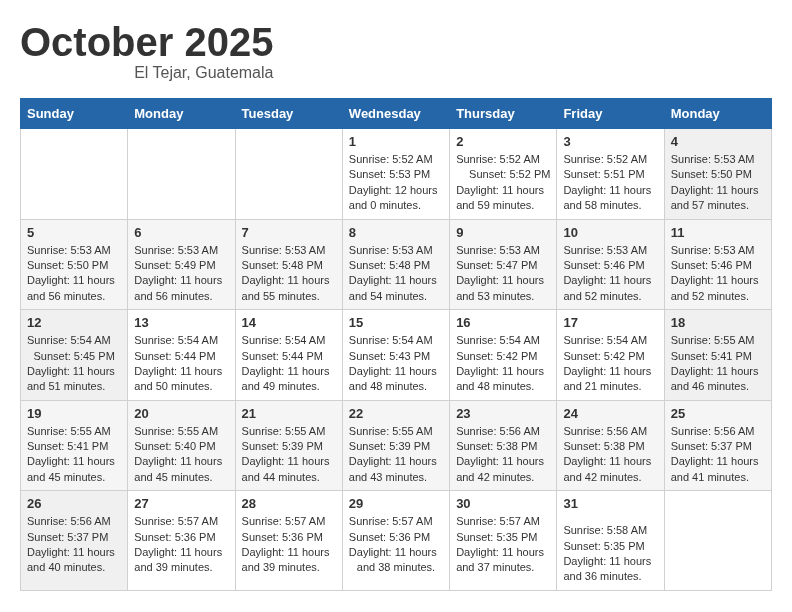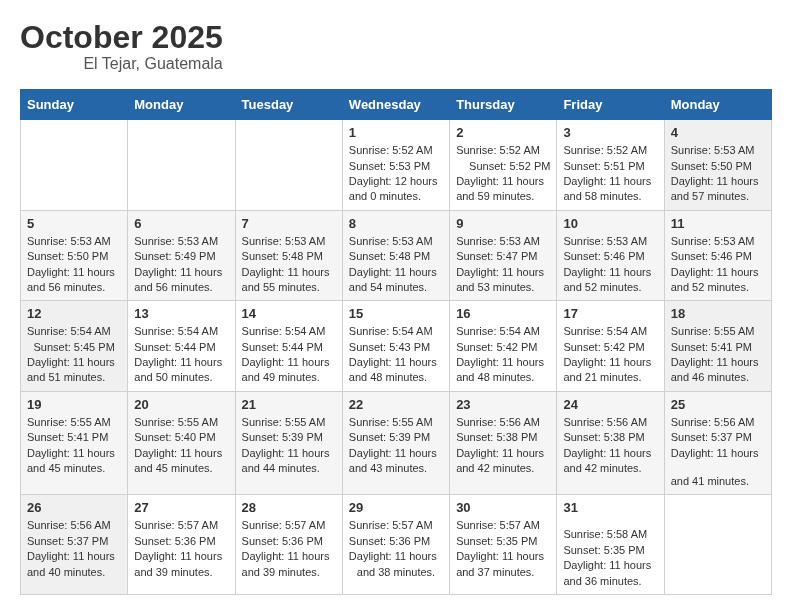--- a/index.html
+++ b/index.html
@@ -29,21 +29,21 @@
     }
     .logo-text span { color: #1a5fa8; }
     .logo-icon {
       width: 32px;
       height: 32px;
     }
     .title-block {
       text-align: right;
     }
     .title-block h1 {
-      font-size: 32px;
+      font-size: 40px;
       font-weight: bold;
       color: #333;
       line-height: 1.1;
     }
     .title-block h2 {
       font-size: 16px;
       font-weight: normal;
       color: #555;
     }
     table {
@@ -278,21 +278,21 @@
           <div style="line-height: 1.4;">Sunrise: 5:56 AM</div>
           <div style="line-height: 1.4;">Sunset: 5:38 PM</div>
           <div style="line-height: 1.4;">Daylight: 11 hours</div>
           <div style="line-height: 1.4;">and 42 minutes.</div>
         </td>
         <td class="weekend">
           <span class="day-num">25</span>
           <div style="line-height: 1.4;">Sunrise: 5:56 AM</div>
           <div style="line-height: 1.4;">Sunset: 5:37 PM</div>
           <div style="line-height: 1.4;">Daylight: 11 hours</div>
-          <div style="line-height: 1.4; margin-top: 13px;">and 41 minutes.</div>
+          <div style="line-height: 1.4;">and 41 minutes.</div>
         </td>
       </tr>
       <tr>
         <td class="weekend">
           <span class="day-num">26</span>
           <div style="line-height: 1.4;">Sunrise: 5:56 AM</div>
           <div style="line-height: 1.4;">Sunset: 5:37 PM</div>
           <div style="line-height: 1.4;">Daylight: 11 hours</div>
           <div style="line-height: 1.4;">and 40 minutes.</div>
         </td>

